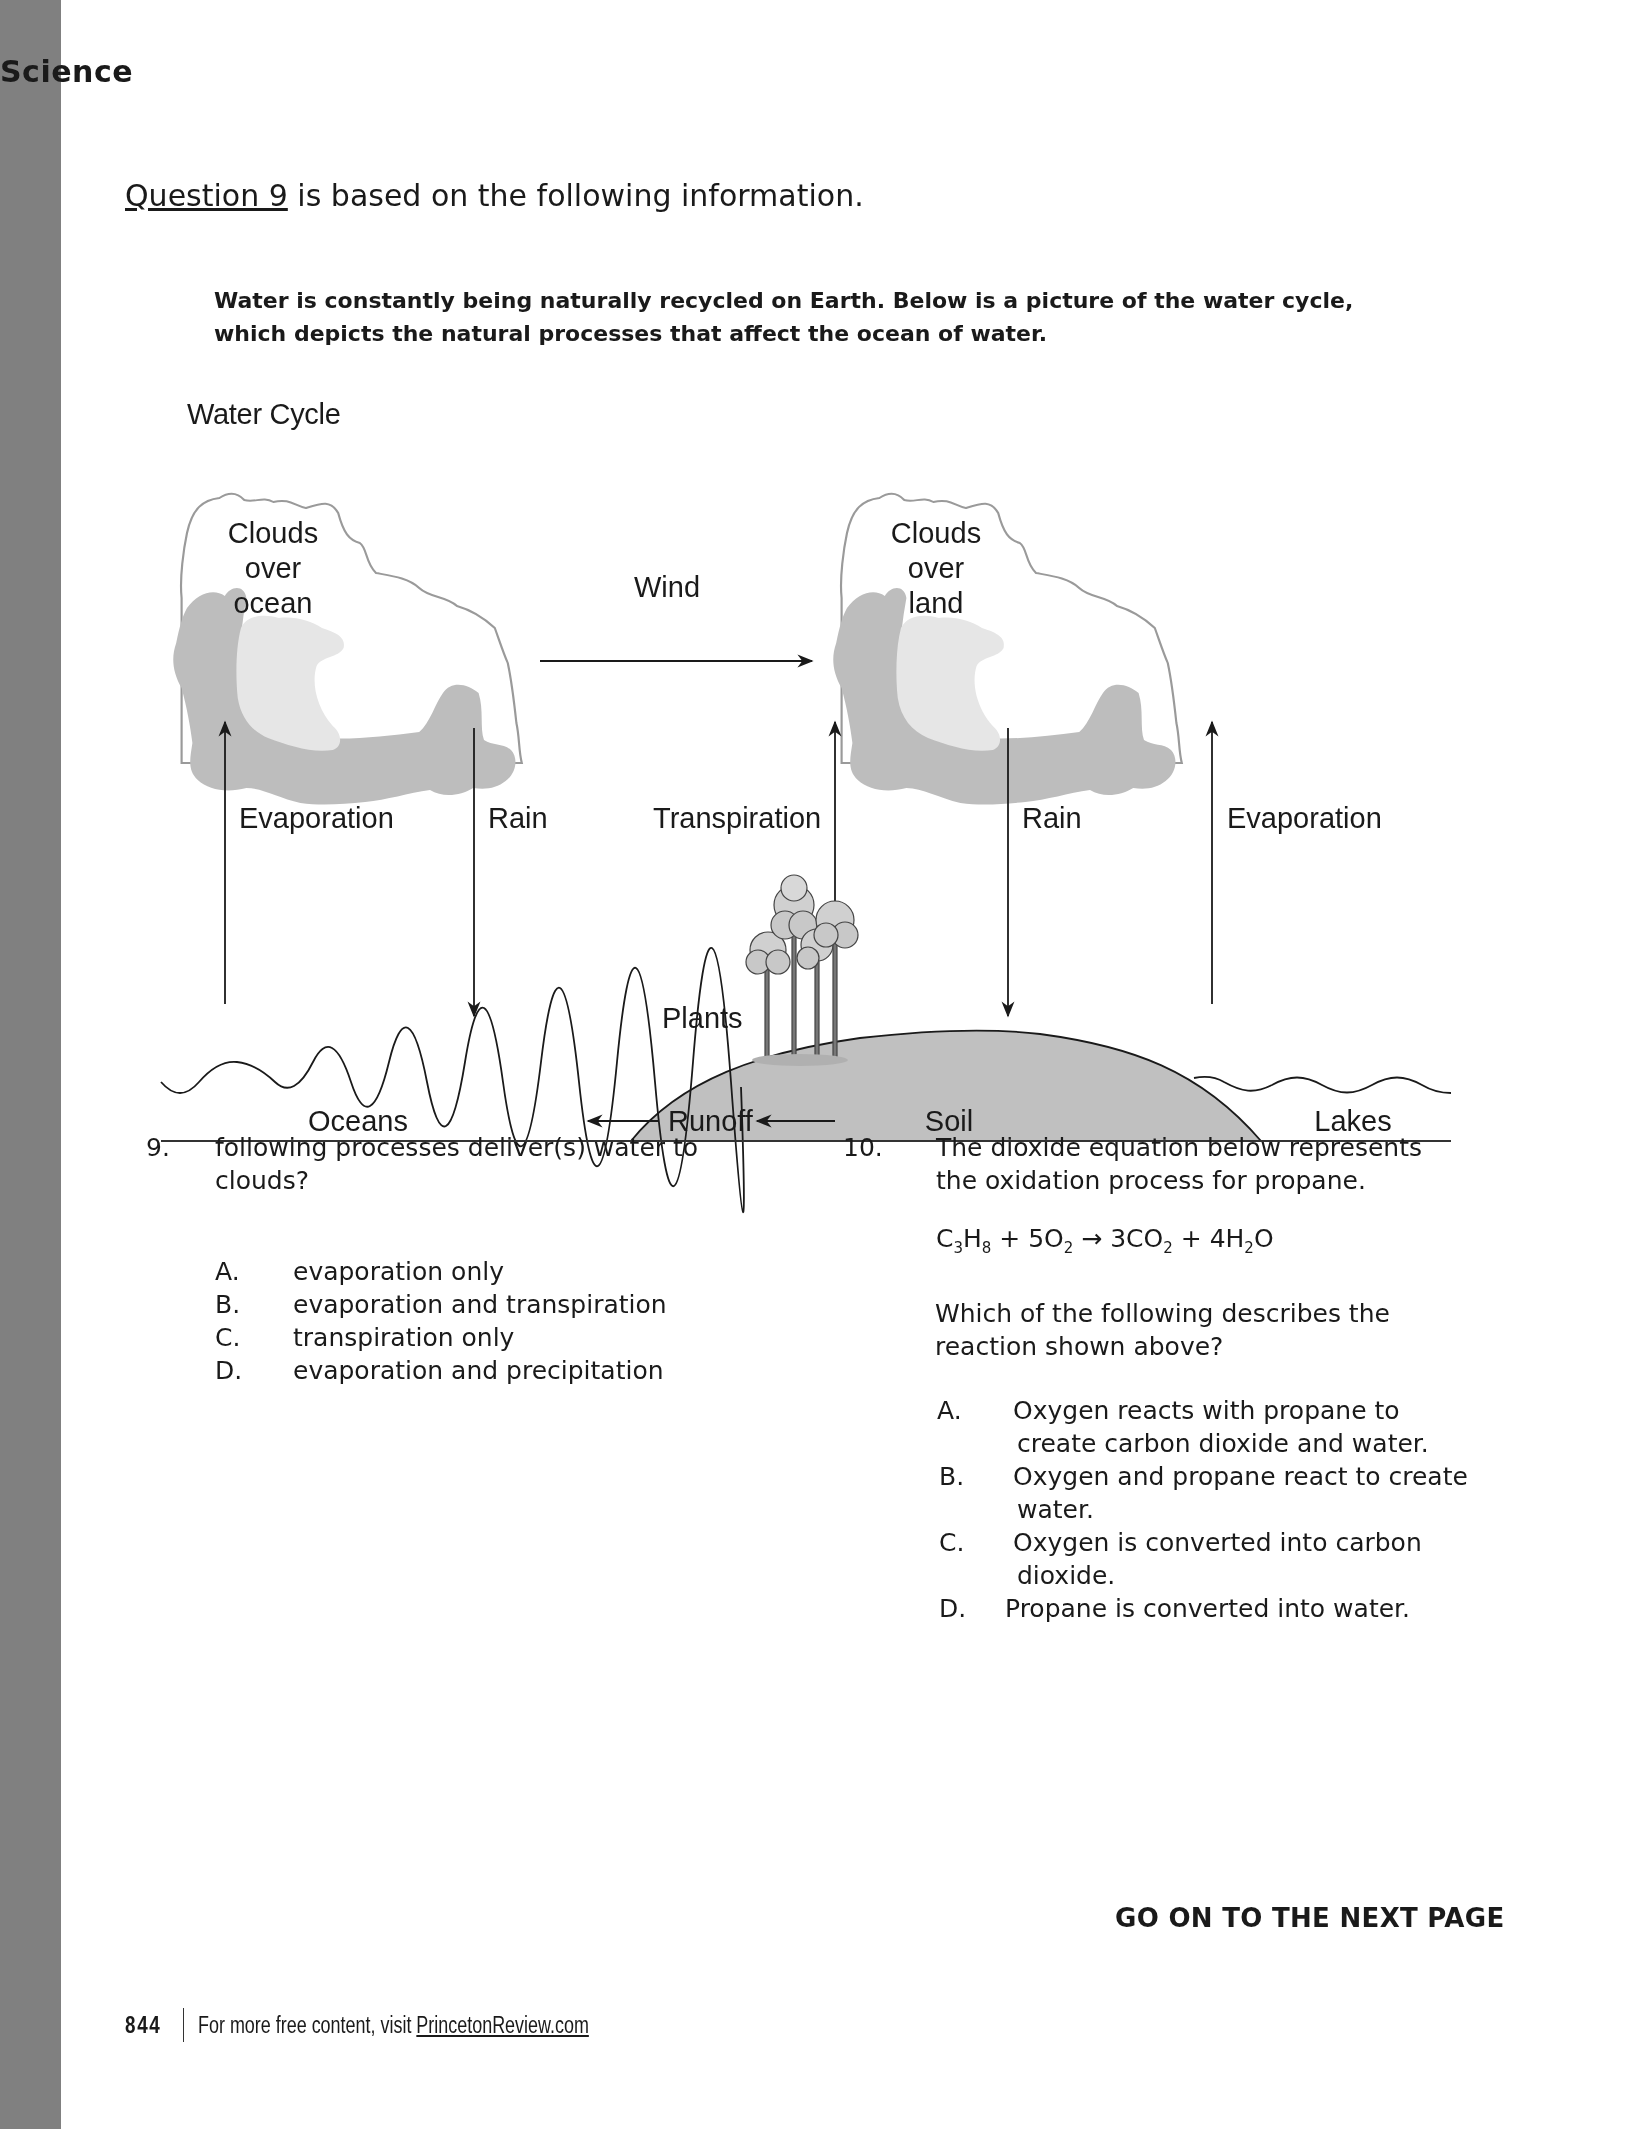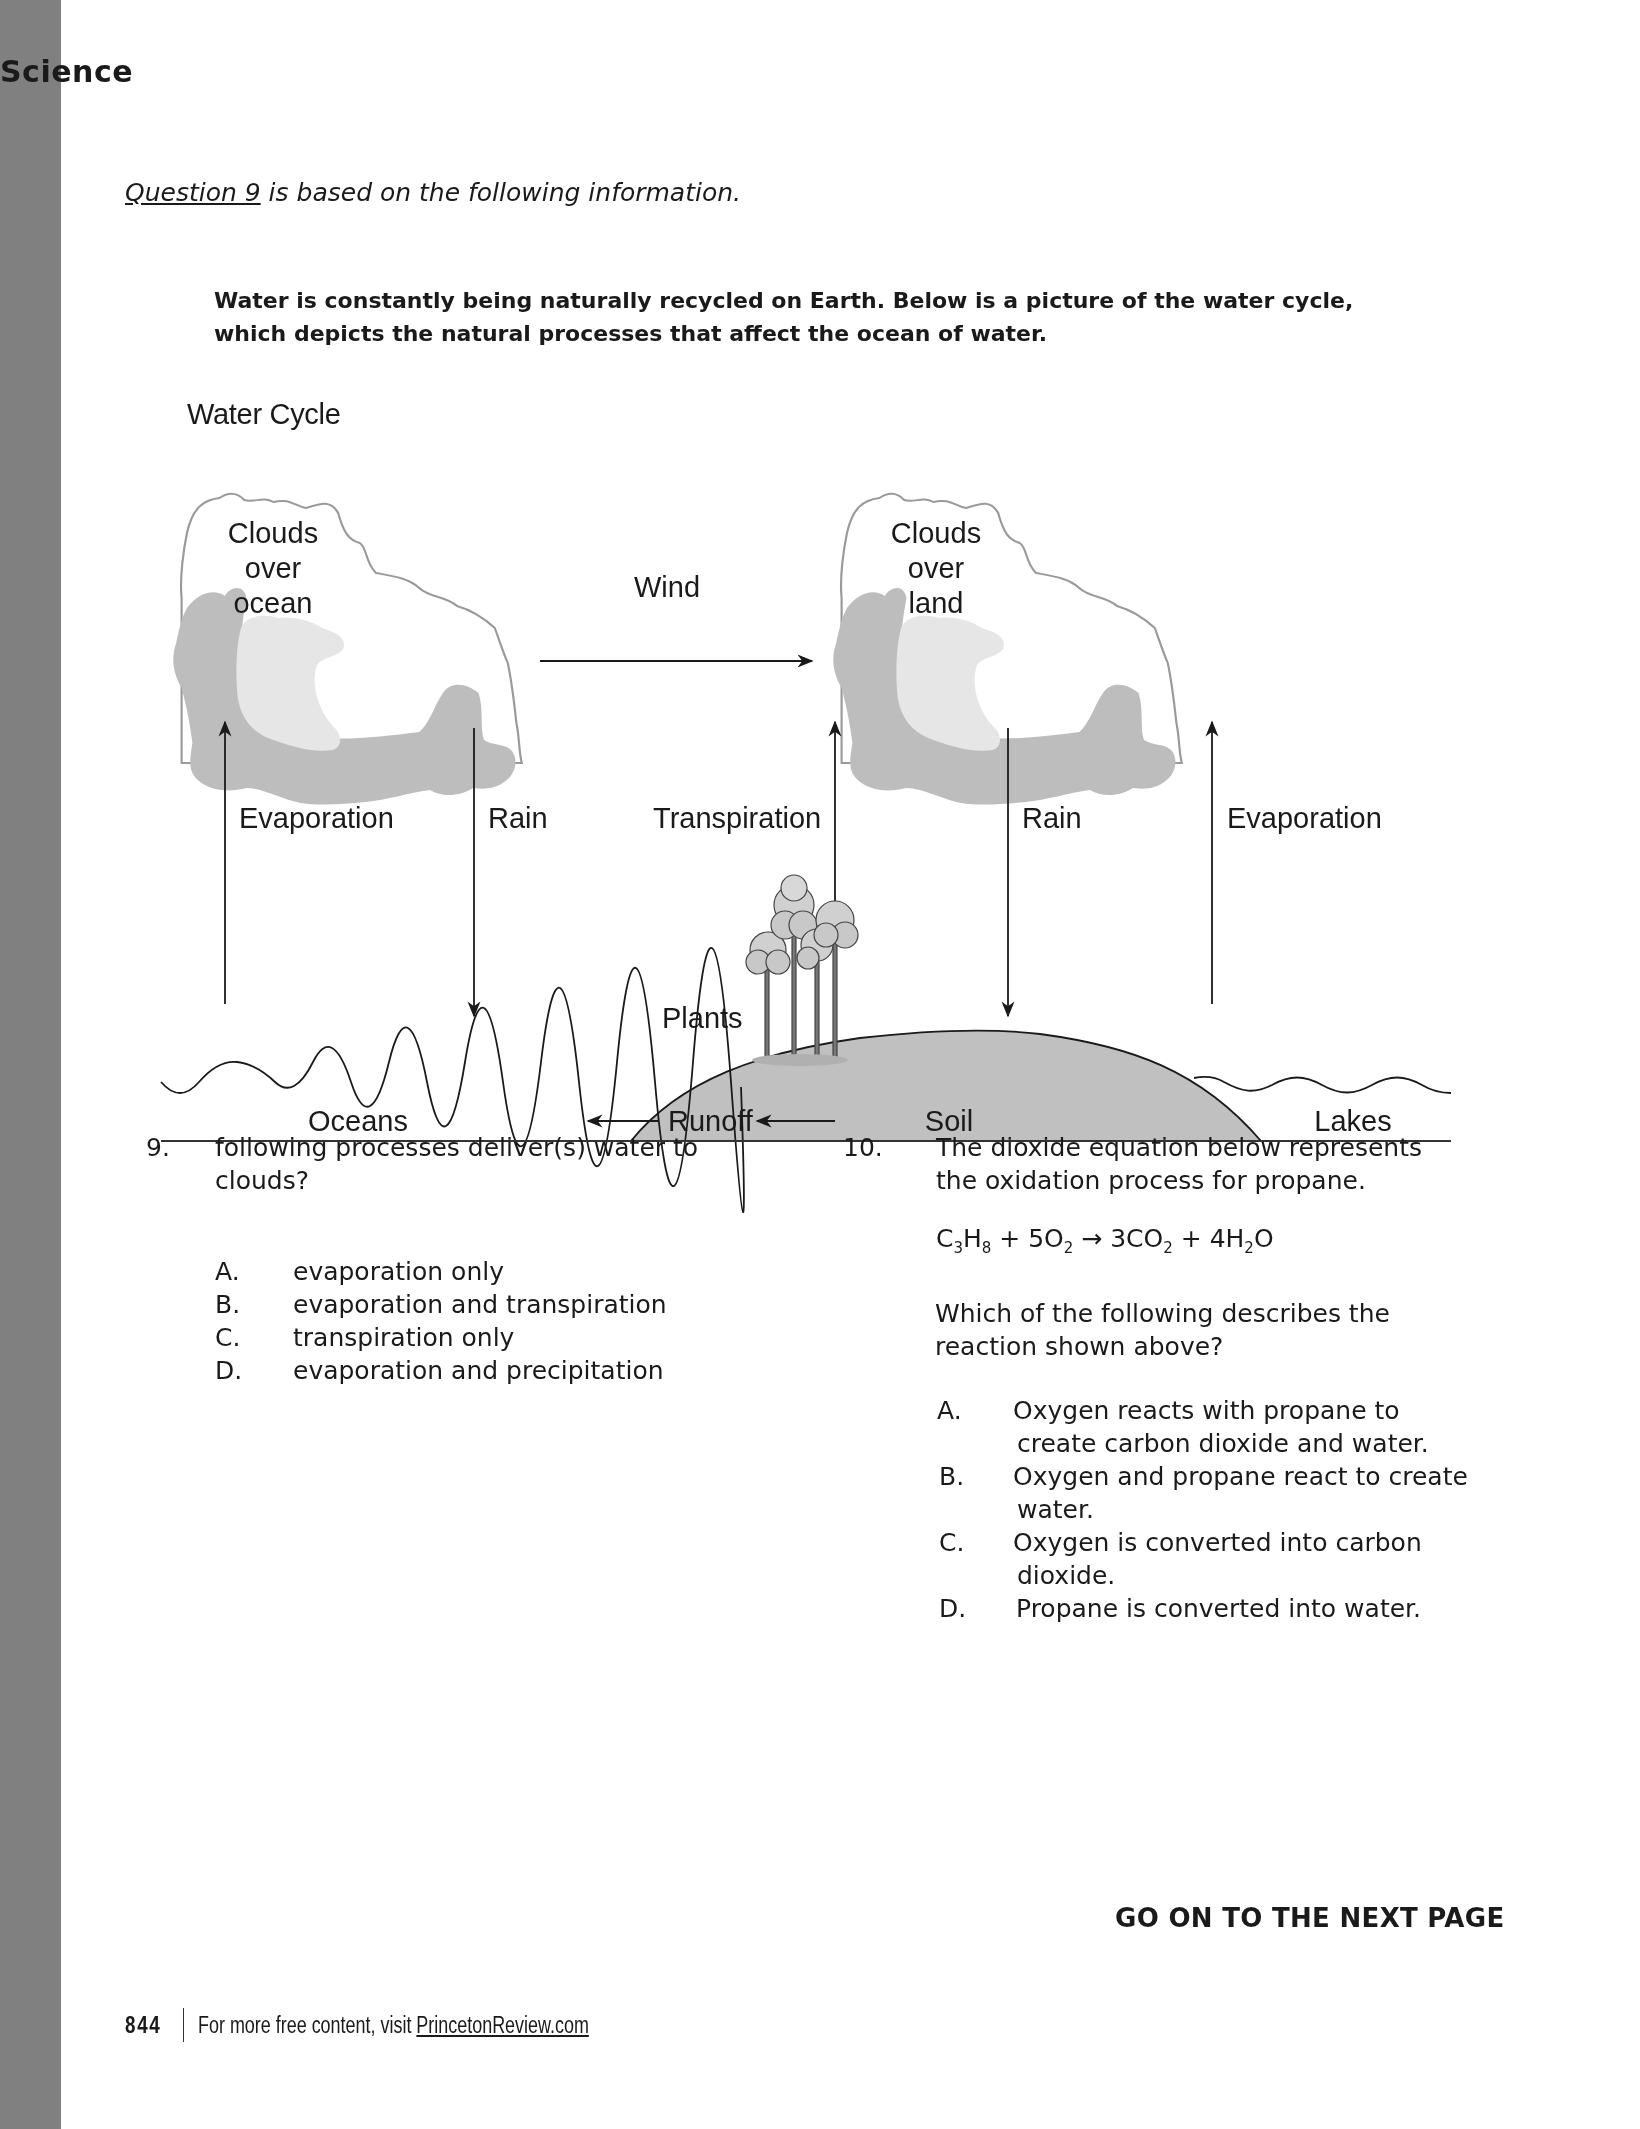--- a/index.html
+++ b/index.html
@@ -4,21 +4,21 @@
 <style>
   html, body { margin: 0; padding: 0; }
   body {
     width: 1640px; height: 2129px; position: relative; overflow: hidden;
     background: #ffffff; color: #1a1a1a;
     font-family: "DejaVu Sans", sans-serif;
   }
   .sidebar-bar { position: absolute; left: 0; top: 0; width: 61px; height: 2129px; background: #808080; }
   .abs { position: absolute; white-space: nowrap; }
   .title { left: 0; width: 1620px; top: 54px; text-align: left; font-weight: bold; font-size: 30px; letter-spacing: 0.5px; }
-  .intro { left: 125px; top: 178px; font-size: 25px; font-style: italic; }
+  .intro { left: 125px; top: 178px; font-size: 30px; }
   .intro .ul { text-decoration: underline; }
   .passage { left: 214px; top: 284px; font-size: 22px; line-height: 33px; font-weight: bold; }
   .passage div { white-space: nowrap; }
   .diagram-title { left: 187px; top: 398px; font-family: "Liberation Sans", sans-serif; font-weight: normal; font-size: 29px; letter-spacing: -0.3px; }
   svg.diagram { position: absolute; left: 0; top: 0; width: 1640px; height: 2129px; pointer-events: none; }
   .dlabel { font-family: "Liberation Sans", sans-serif; font-size: 29px; fill: #1a1a1a; }
   .q { font-size: 25px; line-height: 33px; }
   .qnum { position: absolute; }
   .qtext { position: absolute; }
   .opt-letter { position: absolute; }
@@ -189,21 +189,21 @@
       <span class="opt-text" style="left:76px;top:0">Oxygen and propane react to create</span>
       <span class="opt-text" style="left:80px;top:33px">water.</span>
     </div>
     <div style="position:relative; height:66px;">
       <span class="opt-letter" style="left:2px;top:0">C.</span>
       <span class="opt-text" style="left:76px;top:0">Oxygen is converted into carbon</span>
       <span class="opt-text" style="left:80px;top:33px">dioxide.</span>
     </div>
     <div style="position:relative; height:33px;">
       <span class="opt-letter" style="left:2px;top:0">D.</span>
-      <span class="opt-text" style="left:79px;top:0">Propane is converted into water.</span>
+      <span class="opt-text" style="left:68px;top:0">Propane is converted into water.</span>
     </div>
   </div>
 </div>
 
 <div class="abs next">GO ON TO THE NEXT PAGE</div>
 
 <div class="abs footer">
   <span class="pnum">844</span>
   <span class="sep"></span>
   <span class="ftext"><span>For more free content, visit </span><span class="flink">PrincetonReview.com</span></span>

